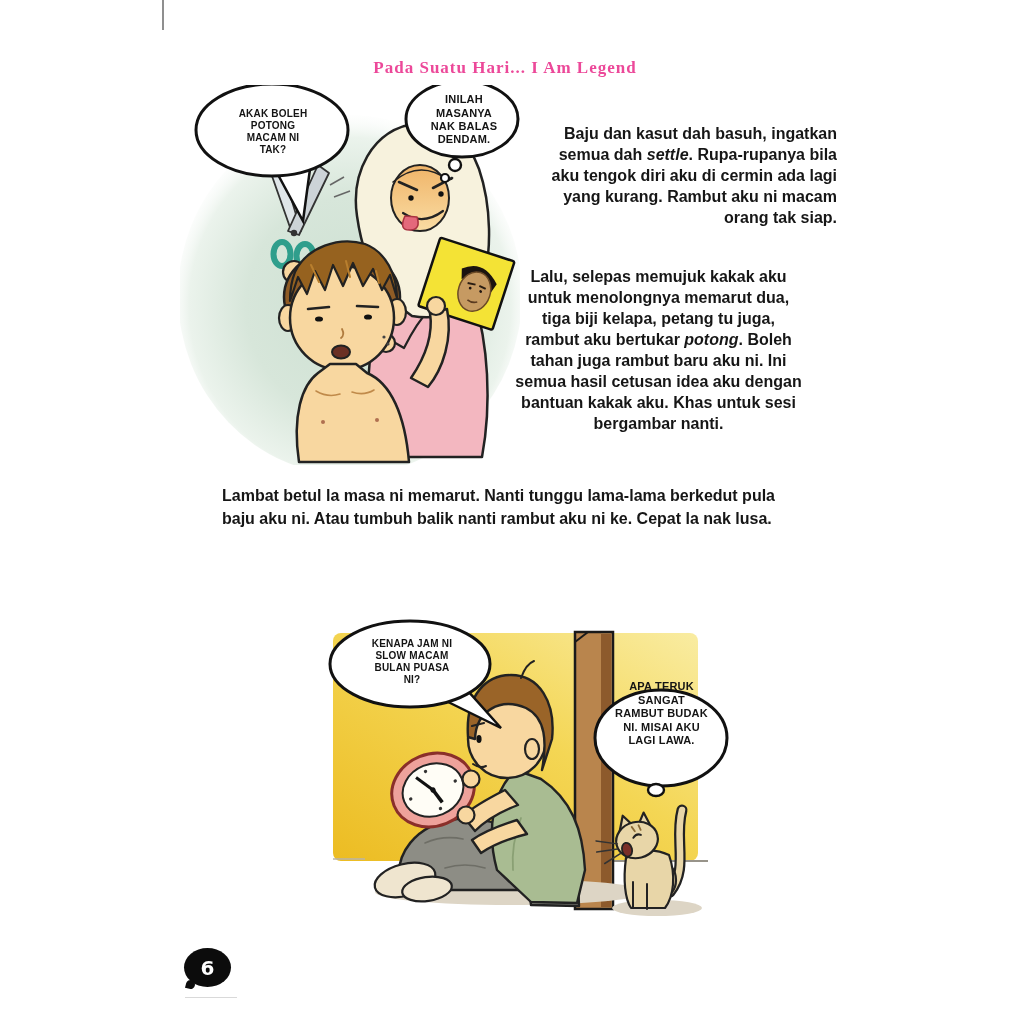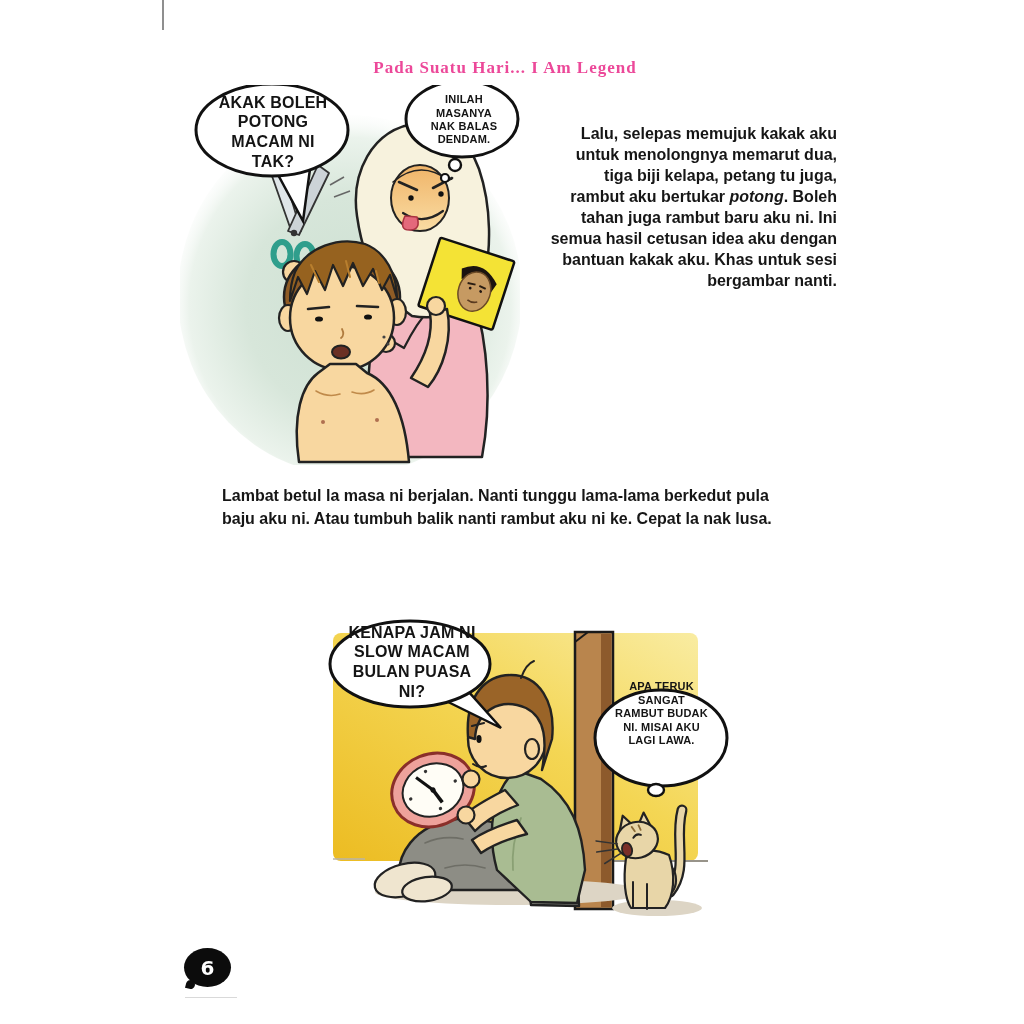--- a/index.html
+++ b/index.html
@@ -8,21 +8,21 @@
   .abs{position:absolute;}
   
   .header-title{left:0;top:58px;width:1010px;text-align:center;
     font-size:17px;font-weight:600;letter-spacing:1px;color:#ec4899;
     font-family:Liberation Serif, serif;}
   
   .mark-top{left:162px;top:0;width:2px;height:30px;background:#8f8f8f;}
   .mark-bottom{left:185px;top:997px;width:52px;height:1px;background:#d9d9d9;}
   
   .bubble-text{display:flex;align-items:center;justify-content:center;text-align:center;
-    font-weight:bold;font-size:16px;line-height:1.22;color:#141414;white-space:pre-line;
+    font-weight:bold;font-size:10px;line-height:1.22;color:#141414;white-space:pre-line;
     letter-spacing:.2px;font-family:"Liberation Sans",sans-serif;}
   
   .story-col{left:480px;top:102px;width:357px;text-align:right;color:#161616;
     font-weight:bold;font-size:16px;line-height:21px;white-space:pre-line;}
   .story-col p{margin:0;}
   .story-col p + p{margin-top:17px;text-align:center;}
   .story-wide{left:222px;top:461px;width:648px;text-align:left;color:#161616;
     font-weight:bold;font-size:16px;line-height:23px;white-space:pre-line;}
   .story-wide p{margin:0;}
   .story-wide p + p{margin-top:22px;}
@@ -133,32 +133,37 @@
 <div class="abs bubble-text" style="left:200px;top:93px;width:146px;height:78px;">AKAK BOLEH
 POTONG
 MACAM NI
 TAK?</div>
 <div class="abs bubble-text" style="left:412px;top:90px;width:104px;height:60px;font-size:11px;">INILAH
 MASANYA
 NAK BALAS
 DENDAM.</div>
 
 <div class="abs story-col">
+  <p><span>Baju dan kasut dah basuh, ingatkan
+semua dah </span><em>settle</em><span>. Rupa-rupanya bila
+aku tengok diri aku di cermin ada lagi
+yang kurang. Rambut aku ni macam
+orang tak siap.</span></p>
   <p><span>Lalu, selepas memujuk kakak aku
 untuk menolongnya memarut dua,
 tiga biji kelapa, petang tu juga,
 rambut aku bertukar </span><em>potong</em><span>. Boleh
 tahan juga rambut baru aku ni. Ini
 semua hasil cetusan idea aku dengan
 bantuan kakak aku. Khas untuk sesi
 bergambar nanti.</span></p>
 </div>
 
 <div class="abs story-wide">
-  <p>Lambat betul la masa ni berjalan. Nanti tunggu lama-lama berkedut pula
+  <p>Lambat betul la masa ni memarut. Nanti tunggu lama-lama berkedut pula
 baju aku ni. Atau tumbuh balik nanti rambut aku ni ke. Cepat la nak lusa.</p>
 </div>
 
 <svg class="abs" style="left:325px;top:618px;" width="420" height="312" viewBox="0 0 420 312">
   <defs>
     <linearGradient id="wallGrad" x1="0" y1="1" x2="1" y2="0">
       <stop offset="0%" stop-color="#ecbc22"></stop>
       <stop offset="55%" stop-color="#f4d654"></stop>
       <stop offset="100%" stop-color="#f9eca2"></stop>
     </linearGradient>

